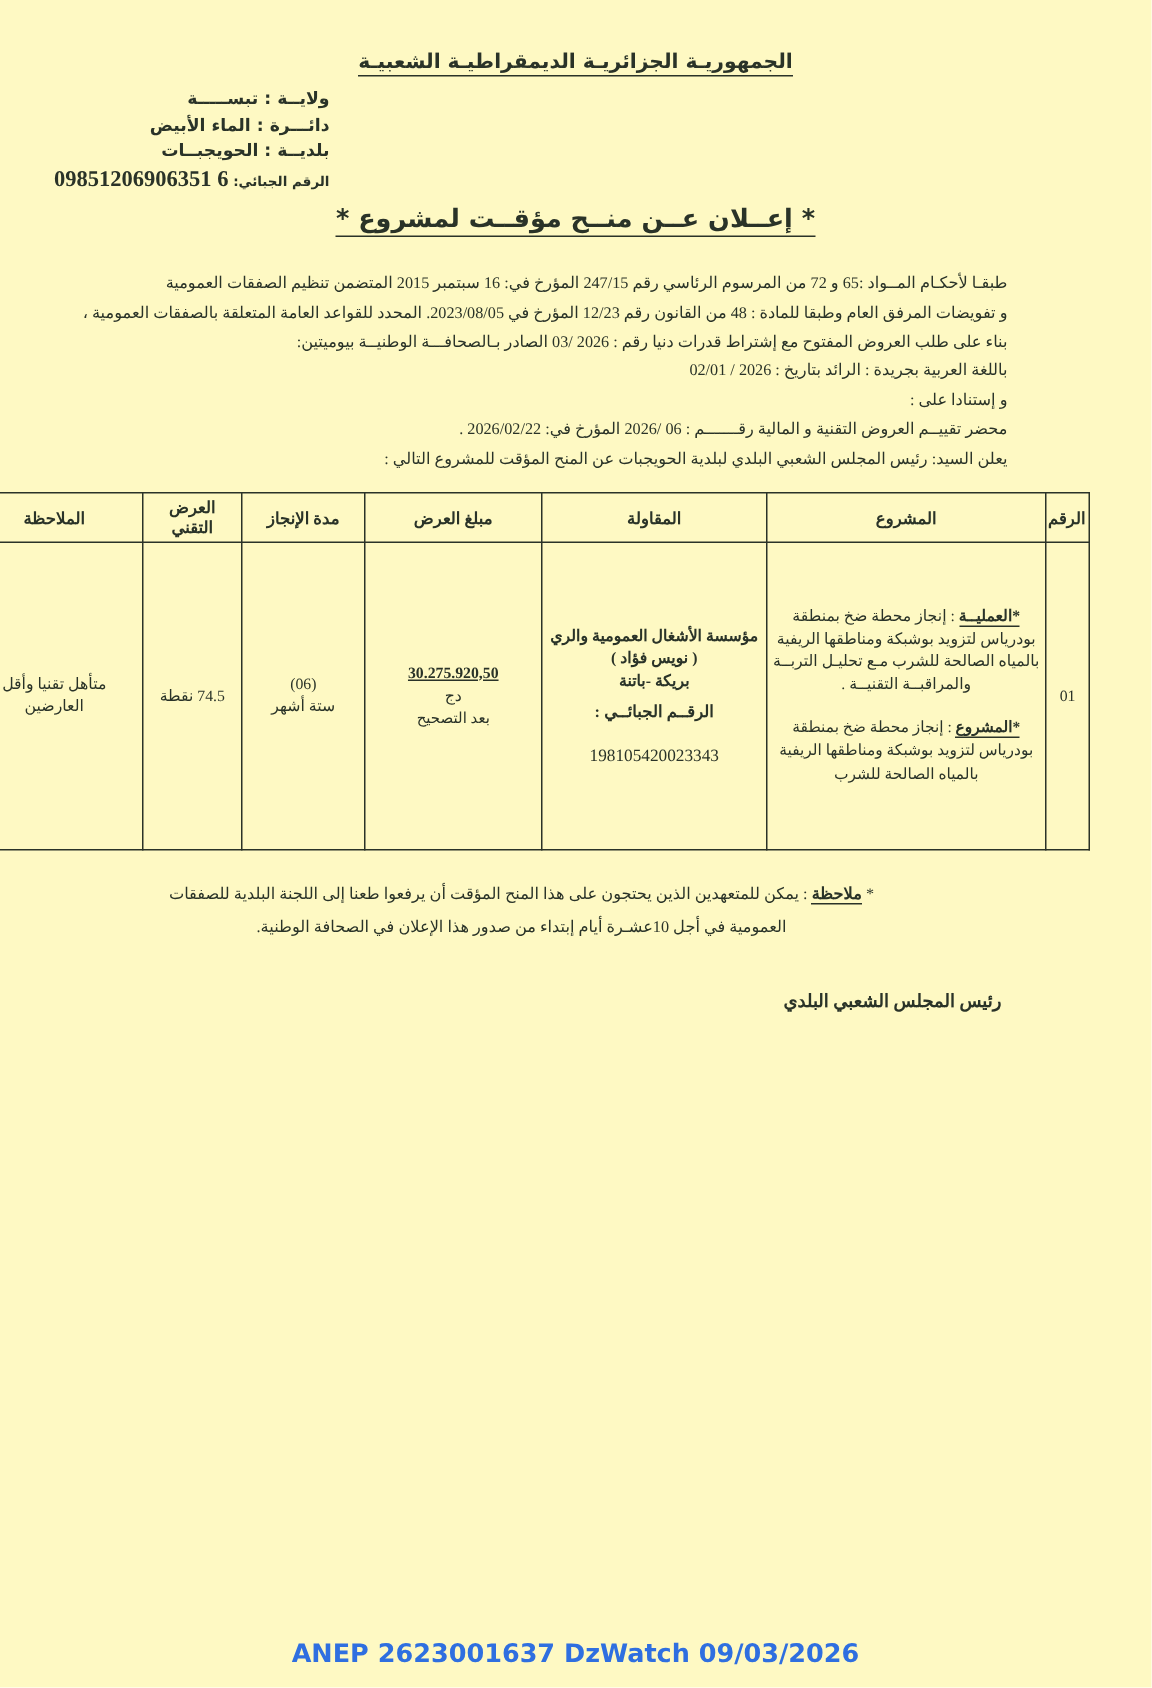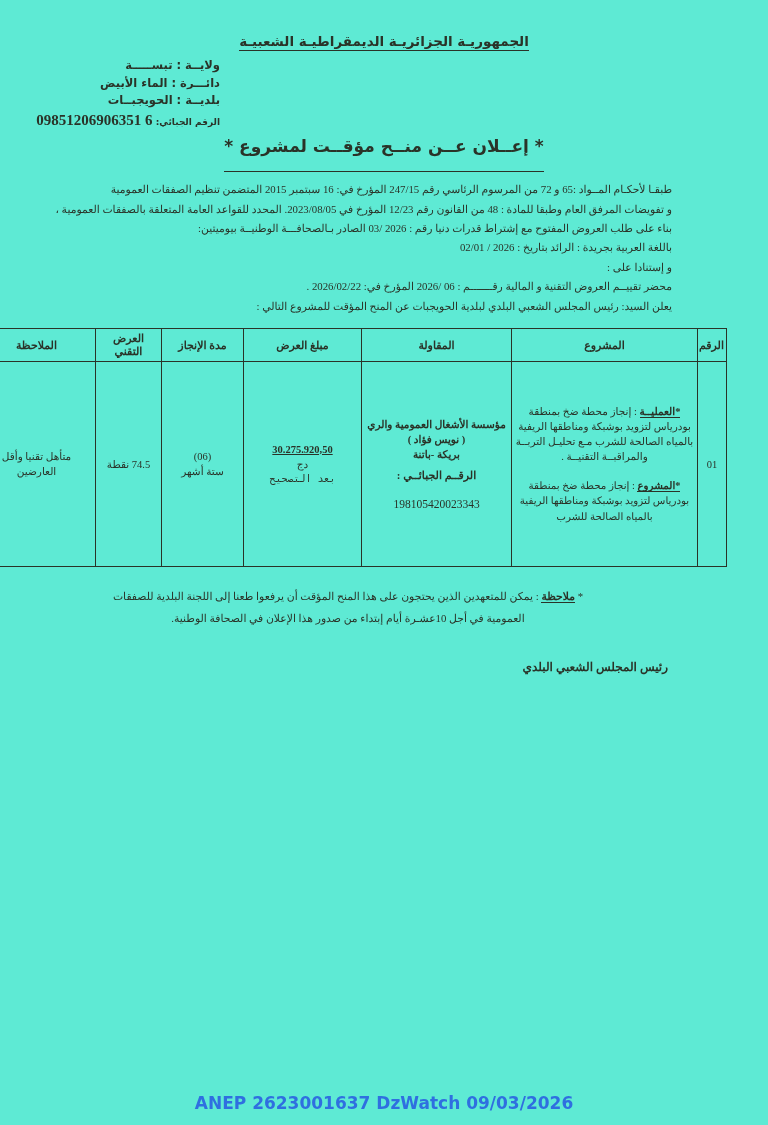--- a/index.html
+++ b/index.html
@@ -13,21 +13,21 @@
     height: 1125px;
     position: relative;
     font-family: "DejaVu Sans", "Liberation Sans", sans-serif;
     color: #2a3328;
     overflow: hidden;
   }
   .page {
     position: relative;
     width: 768px;
     height: 1125px;
-    background: #5eead4;
+    background: #fef9c3;
   }
 
   
   .republic {
     position: absolute;
     top: 33px;
     right: 0;
     left: 0;
     text-align: center;
     font-size: 13.5px;
@@ -70,21 +70,21 @@
     position: absolute;
     top: 136px;
     left: 0;
     right: 0;
     text-align: center;
     font-size: 17px;
     font-weight: bold;
   }
   .title .u {
     border-bottom: 1.4px solid #2a3328;
-    padding-bottom: 15px;
+    padding-bottom: 1px;
   }
 
   
   .body-block {
     position: absolute;
     top: 180px;
     right: 96px;
     width: 640px;
     text-align: justify;
     text-align-last: right;
@@ -189,21 +189,21 @@
     line-height: 15px;
     font-weight: bold;
   }
   .amt-cell .val {
     font-family: "Liberation Serif", serif;
     direction: ltr;
     display: block;
     text-decoration: underline;
   }
   .amt-cell .cur { display: block; font-size: 10.5px; font-weight: normal; }
-  .amt-cell .after { display: block; font-size: 10px; font-weight: normal; font-family: Liberation Mono, monospace; }
+  .amt-cell .after { display: block; font-size: 10px; font-weight: normal; }
   .dur-cell { font-size: 11px; line-height: 15px; }
   .dur-cell .par { font-family: "Liberation Serif", serif; display: block; }
   .tech-cell { font-size: 11px; }
   .tech-cell .sc { font-family: "Liberation Serif", serif; }
   .note-cell { font-size: 10.3px; line-height: 15px; }
 
   
   .remark {
     position: absolute;
     top: 585px;

